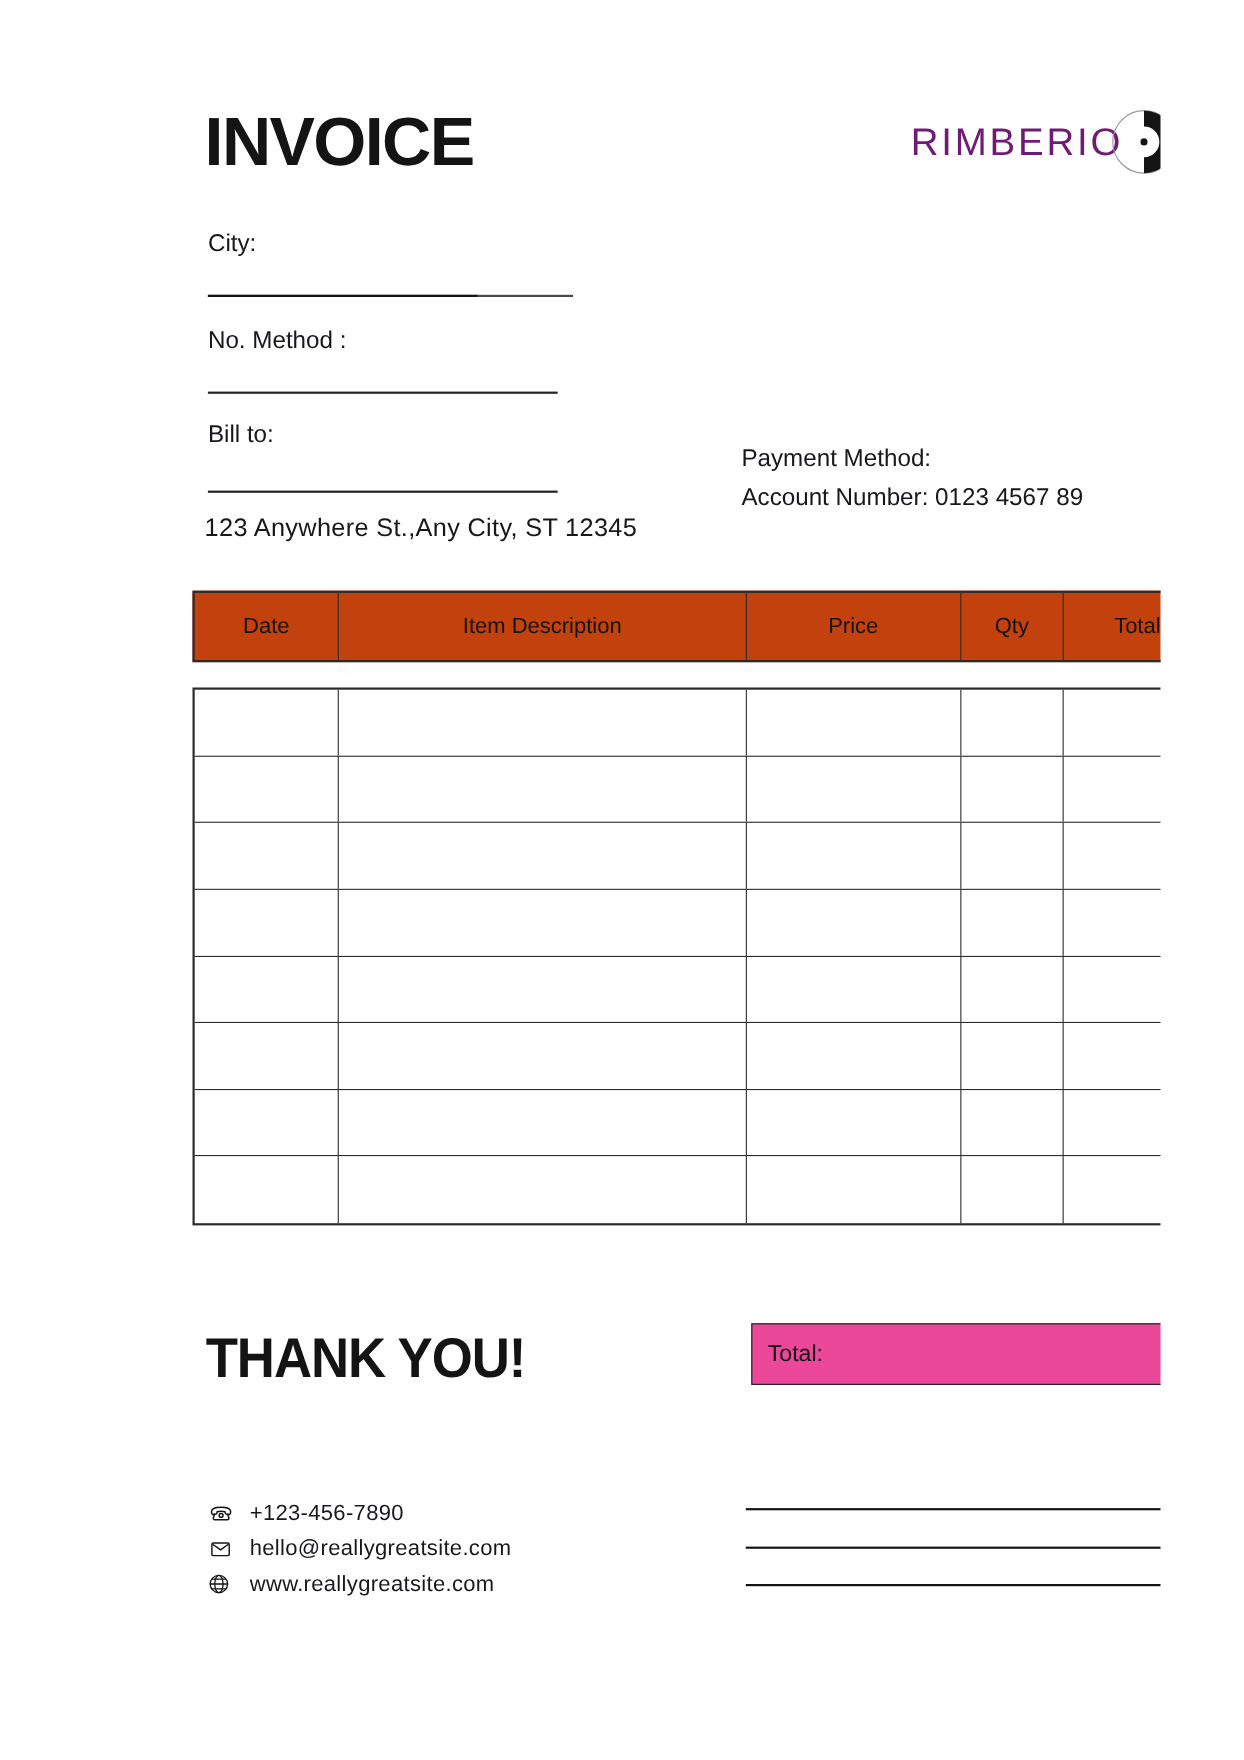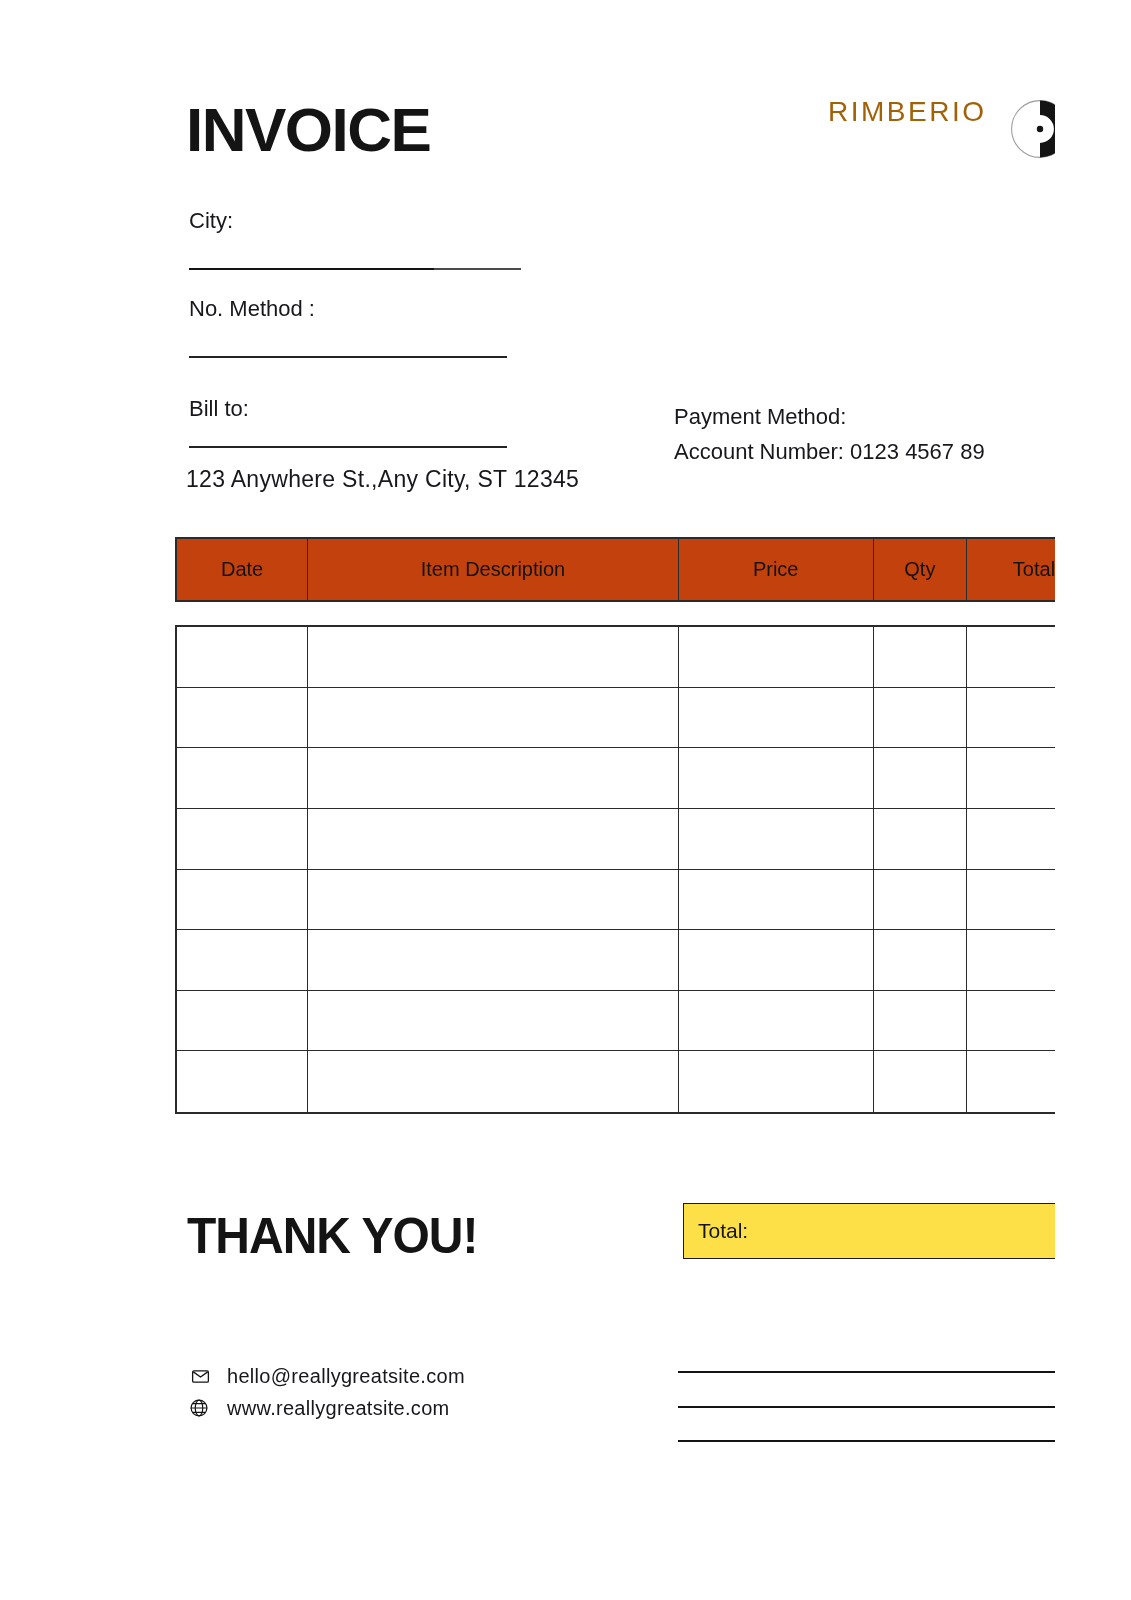--- a/index.html
+++ b/index.html
@@ -8,22 +8,22 @@
     position:relative; width:979px; height:1600px; margin:0 auto;
     background:#ffffff; color:#1a1a1a;
     font-family:"Liberation Sans", sans-serif; overflow:hidden;padding-left:36px;
   }
   
   .title {
     position:absolute; left:110px; top:94px;
     font-size:62px; font-weight:900; letter-spacing:-1.5px; color:#141414;
   }
   .brand-name {
-    position:absolute; left:752px; top:96px;
-    font-size:28px; font-weight:500; letter-spacing:2.5px; color:#a16207;
+    position:absolute; left:752px; top:110px;
+    font-size:35px; font-weight:500; letter-spacing:2.5px; color:#701a75;
   }
   .brand-logo { position:absolute; left:934px; top:99px; width:60px; height:60px; }
   
   .label { position:absolute; font-size:22px; color:#17171c; }
   .fill-line { position:absolute; height:3px; }
   .fill-line .base { position:absolute; left:0; top:0; width:100%; height:1.5px; background:#4a4a4a; }
   .fill-line .over { position:absolute; left:0; top:-0.5px; height:2.5px; background:#141414; }
   .simple-line { position:absolute; height:2px; background:#242424; }
   .address {
     position:absolute; left:110px; top:466px;
@@ -55,21 +55,21 @@
   .tcell { border-right:1.5px solid #2b2b2b; }
   .tcell:last-child { border-right:none; }
   
   .thanks {
     position:absolute; left:111px; top:1206px;
     font-size:48px; font-weight:900; letter-spacing:-1px; color:#141414;
     transform:scaleY(1.06); transform-origin:left top;
   }
   .total-box {
     position:absolute; left:607px; top:1203px; width:419px; height:56px;
-    background:#fde047; border:1.5px solid #1c1c1c;
+    background:#ec4899; border:1.5px solid #1c1c1c;
     display:flex; align-items:center; padding-left:14px;
     font-size:21px; color:#141414;
   }
   .contact { position:absolute; left:112px; top:1360px; }
   .contact-row { display:flex; align-items:center; height:32px; }
   .cicon { width:28px; height:24px; margin-right:11px; display:flex; align-items:center; }
   .contact-row .ctext { font-size:20px; color:#17171c; letter-spacing:0.3px; }
   .sig-line { position:absolute; left:602px; width:426px; height:1.5px; background:#141414; }
 </style>
 </head>
@@ -87,21 +87,21 @@
 
   <div class="label" style="left:113px; top:208px;">City:</div>
   <div class="fill-line" style="left:113px; top:268px; width:332px;">
     <span class="base"></span>
     <span class="over" style="width:245px;"></span>
   </div>
 
   <div class="label" style="left:113px; top:296px;">No. Method :</div>
   <div class="simple-line" style="left:113px; top:356px; width:318px;"></div>
 
-  <div class="label" style="left:113px; top:396px;text-align:right;">Bill to:</div>
+  <div class="label" style="left:113px; top:382px;text-align:right;">Bill to:</div>
   <div class="simple-line" style="left:113px; top:446px; width:318px;"></div>
   <div class="address">123 Anywhere St.,Any City, ST 12345</div>
 
   <div class="pay-block">
     <div>Payment Method:</div>
     <div>Account Number: 0123 4567 89</div>
   </div>
 
   <div class="thead">
     <div class="hcell">Date</div>
@@ -169,20 +169,30 @@
         <div class="tcell"></div>
     </div>
   </div>
 
   <div class="thanks">THANK YOU!</div>
   <div class="total-box">
     <span>Total:</span>
   </div>
 
   <div class="contact">
+    <div class="contact-row">
+      <span class="cicon">
+        <svg viewBox="0 0 24 24" width="26" height="22" fill="none" stroke="#141414" stroke-width="1.5" stroke-linecap="round" stroke-linejoin="round">
+          <path d="M2.5 10.2 C2.5 7.2 6.8 5.8 12 5.8 c5.2 0 9.5 1.4 9.5 4.4 l-.4 1.9 c-.1 .5 -.6 .8 -1.1 .7 l-3 -.5 c-.4 -.1 -.7 -.4 -.8 -.8 l-.3 -1.4 c-2.5 -.6 -5.3 -.6 -7.8 0 l-.3 1.4 c-.1 .4 -.4 .7 -.8 .8 l-3 .5 c-.5 .1 -1 -.2 -1.1 -.7 Z"></path>
+          <path d="M5.6 12.6 l-1.3 3.5 c-.35 1 .4 2 1.45 2 h12.5 c1.05 0 1.8 -1 1.45 -2 l-1.3 -3.5"></path>
+          <circle cx="12" cy="13.8" r="1.9"></circle>
+        </svg>
+      </span>
+      <span class="ctext">+123-456-7890</span>
+    </div>
     <div class="contact-row">
       <span class="cicon">
         <svg viewBox="0 0 24 24" width="25" height="21" fill="none" stroke="#141414" stroke-width="1.5" stroke-linecap="round" stroke-linejoin="round">
           <rect x="3" y="5.5" width="18" height="13" rx="1.5"></rect>
           <path d="M4.2 7 L12 12.6 L19.8 7"></path>
         </svg>
       </span>
       <span class="ctext">hello@reallygreatsite.com</span>
     </div>
     <div class="contact-row">

